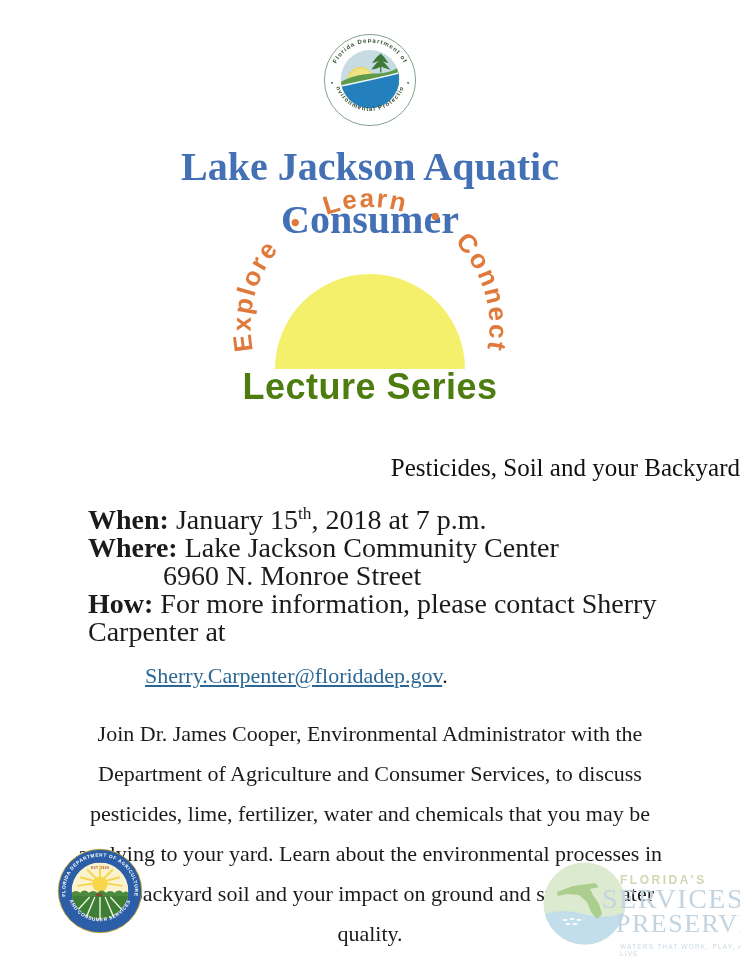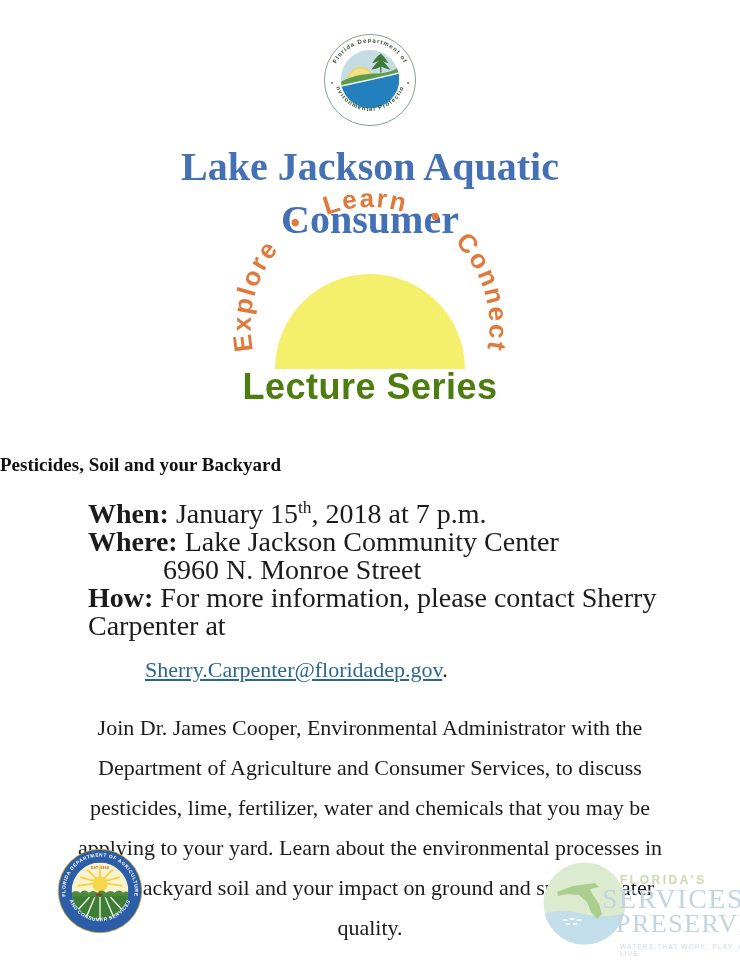--- a/index.html
+++ b/index.html
@@ -41,22 +41,22 @@
     margin-top: -8px;
     font-family: "Liberation Sans", sans-serif;
     font-size: 36px; font-weight: 700;
     color: #4d7c0f;
     letter-spacing: 0.5px;
   }
 
   
   .event-heading {
     margin-top: 46px;
-    text-align: left;
-    font-size: 19px; font-weight: 700;
+    text-align: right;
+    font-size: 25px; font-weight: 400;
     color: #111111;
   }
   .details {
     margin: 24px 0 0 88px;
     font-size: 28px;
     line-height: 28px;
   }
   .details b { font-weight: 700; }
   .address-line { padding-left: 75px; }
   sup { font-size: 0.62em; vertical-align: super; line-height: 0; }

